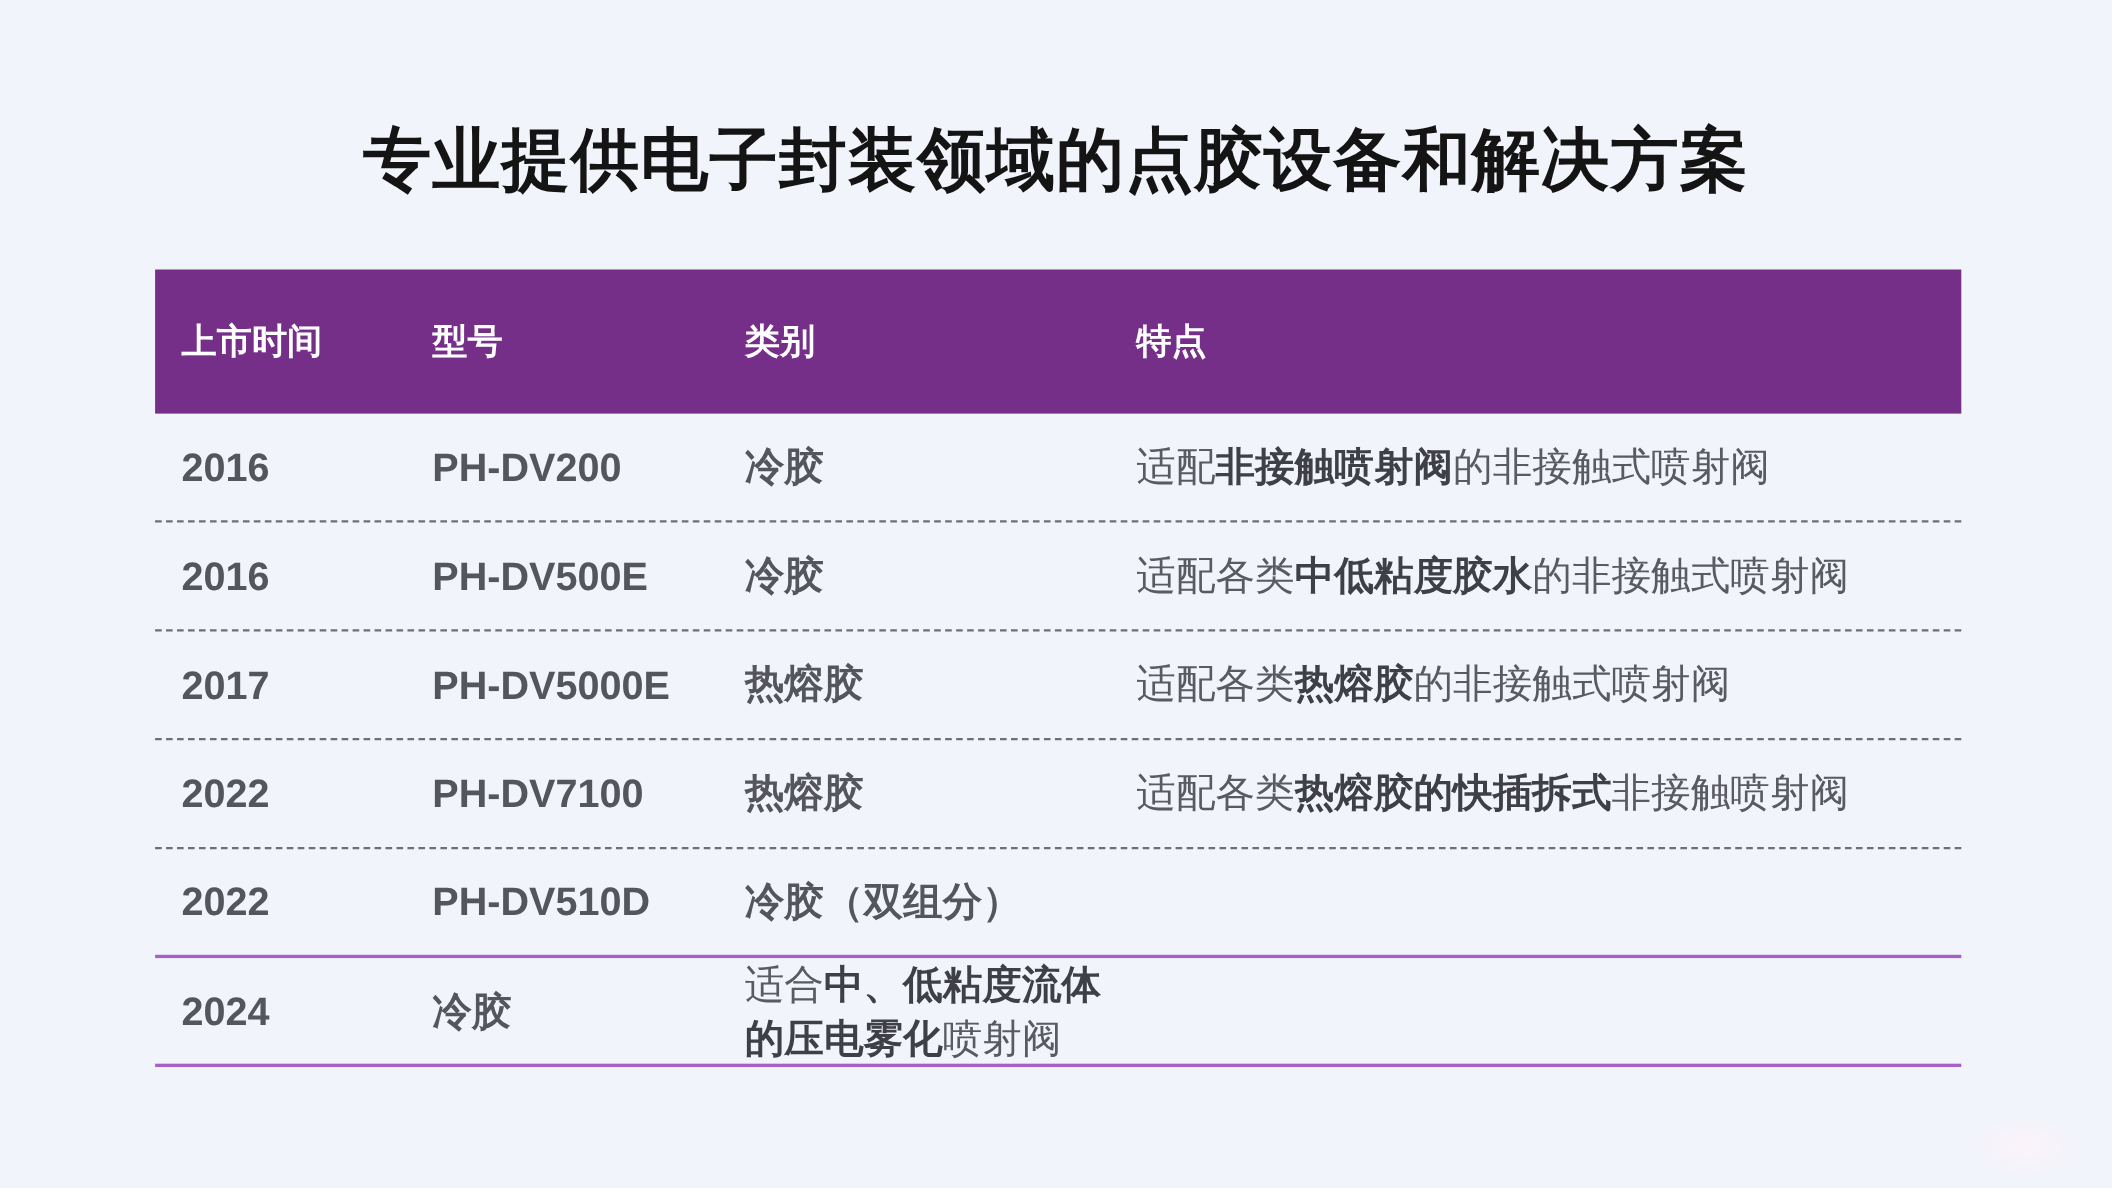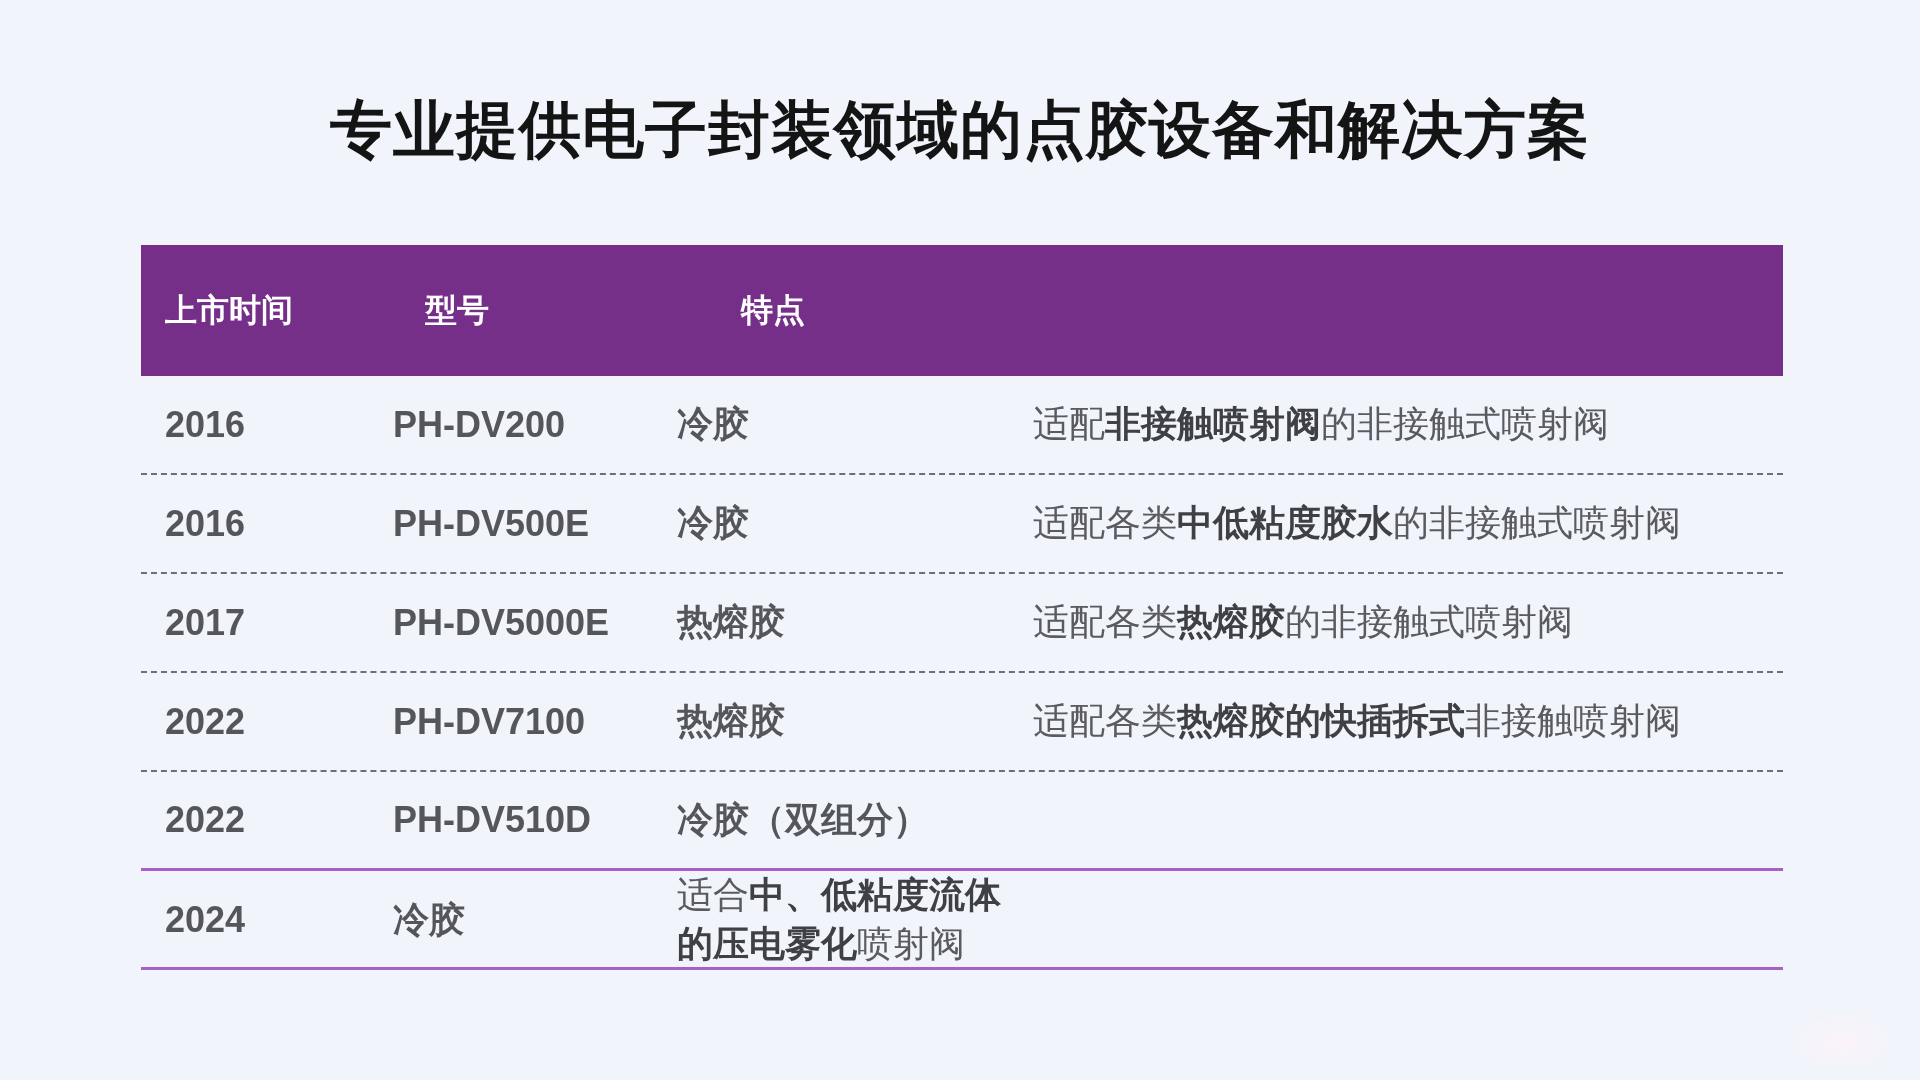--- a/index.html
+++ b/index.html
@@ -11,21 +11,21 @@
   }
   :root {
     --header-bg: #762F89;
     --accent: #A660C8;
     --body-text: #55555C;
     --bold-text: #3F3F46;
     --dash-color: #6E6E77;
   }
   .page-title {
     position: absolute;
-    top: 96px;
+    top: 112px;
     left: 0;
     width: 1920px;
     text-align: center;
     font-size: 62px;
     font-weight: 900;
     color: #141414;
     letter-spacing: 1px;
     line-height: 1.1;
   }
   .product-table {
@@ -68,23 +68,24 @@
     background: radial-gradient(ellipse at center, rgba(252,243,250,0.95) 0%, rgba(241,244,251,0) 70%);
     pointer-events: none;
   }
 </style>
 </head>
 <body style="background: rgb(241, 244, 251);">
 
 <h1 class="page-title" style="color: rgb(20, 20, 20);">专业提供电子封装领域的点胶设备和解决方案</h1>
 
 <div class="product-table">
-  <div class="thead trow-grid" style="background: rgb(118, 47, 137); color: rgb(255, 255, 255); gap: 32px;">
+  <div class="thead trow-grid" style="background: rgb(118, 47, 137); color: rgb(255, 255, 255);">
     <div class="hcell">上市时间</div>
     <div class="hcell">型号</div>
+    <div class="hcell">类别</div>
     <div class="hcell">特点</div>
   </div>
   <div id="tbody">
   <div class="trow trow-grid sep-dashed">
     <div class="cell-year">2016</div>
     <div class="cell-model">PH-DV200</div>
     <div class="cell-category">冷胶</div>
     <div class="cell-feature"><span>适配</span><span class="feat-bold">非接触喷射阀</span><span>的非接触式喷射阀</span></div>
   </div>
 

